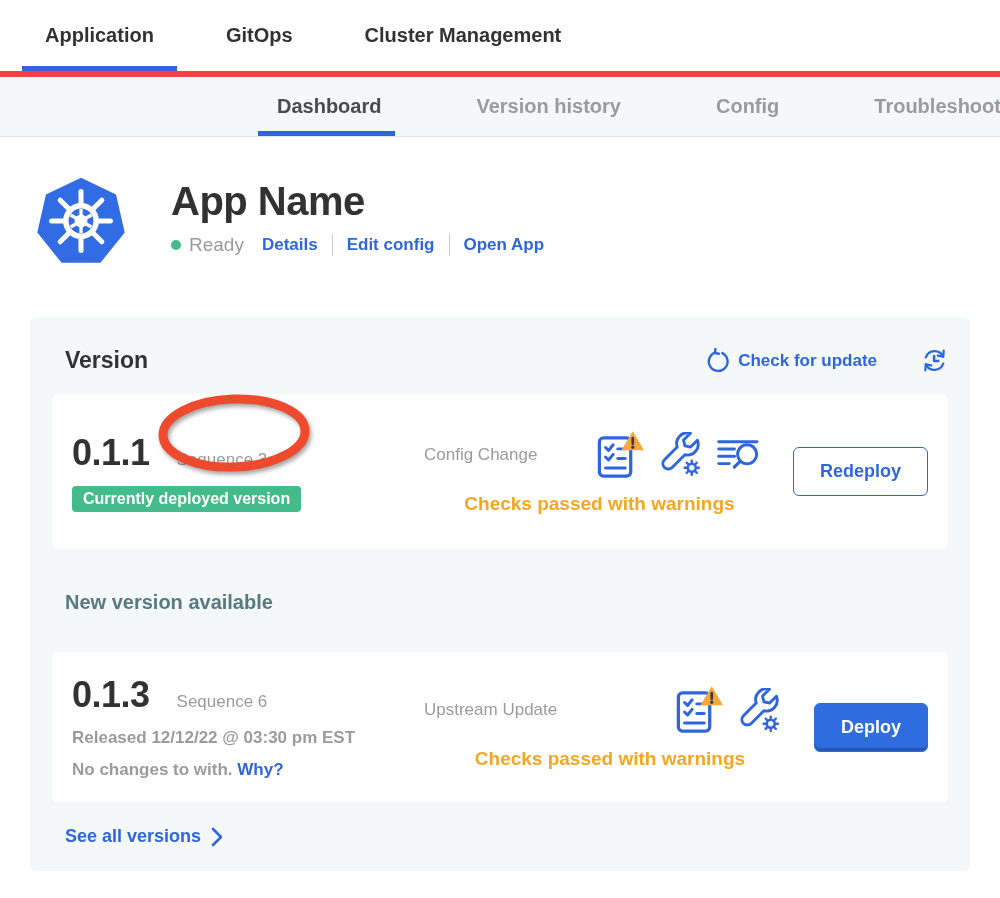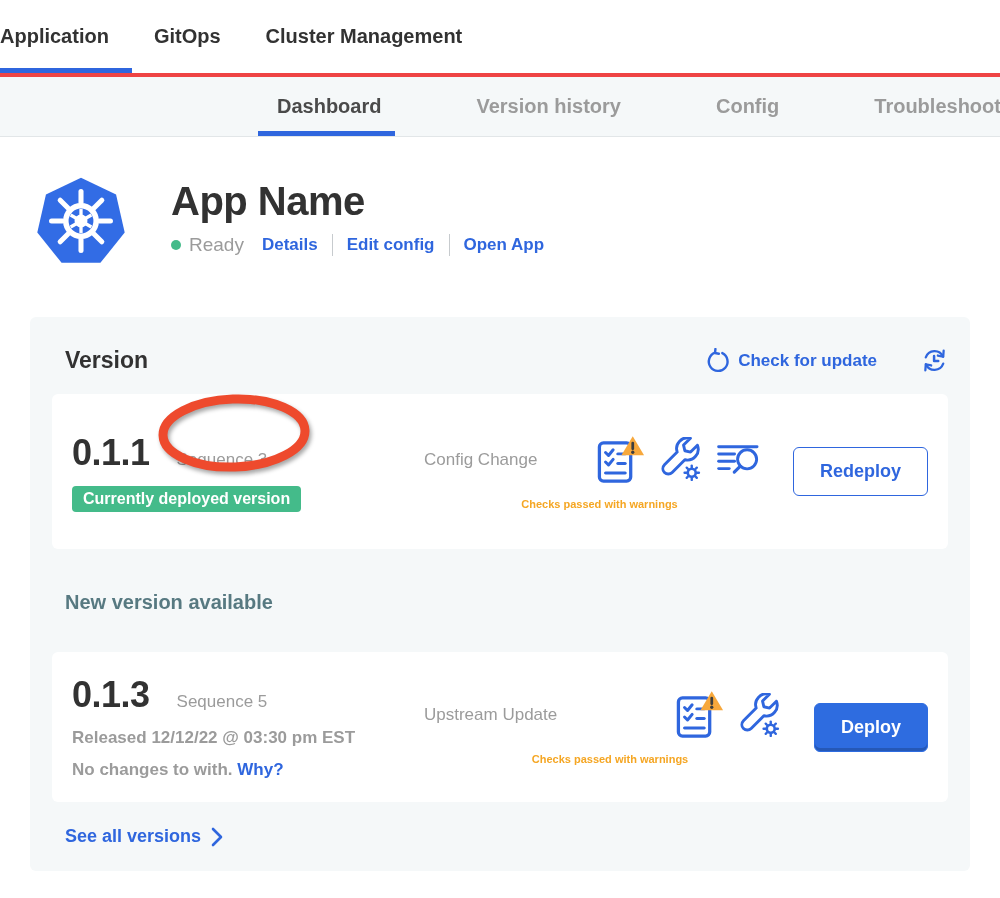--- a/index.html
+++ b/index.html
@@ -1,21 +1,21 @@
 <!DOCTYPE html>
 <html><head>
 <meta charset="utf-8">
 <style>
   * { margin:0; padding:0; box-sizing:border-box; }
   html,body { width:1000px; height:898px; background:#fff; overflow:hidden;
     font-family:"Liberation Sans","DejaVu Sans",sans-serif; color:#323232; }
 
   
   .topnav { height:77px; background:#fff; display:flex; align-items:center;
-    gap:45px; border-bottom:4px solid #ef4444; }
+    padding-left:45px; gap:72px; border-bottom:6px solid #ef4444; }
   .top-tab { position:relative; height:100%; display:flex; align-items:center;
     font-size:20px; font-weight:700; color:#323232; cursor:pointer; }
   .top-tab.active::after { content:""; position:absolute; left:-23px; right:-23px;
     bottom:0; height:5px; background:#2f66de; }
 
   
   .subnav { height:60px; background:#f5f8f9; display:flex; align-items:center;
     padding-left:277px; gap:95px; border-bottom:1px solid #e2e6e8; }
   .sub-tab { position:relative; height:100%; display:flex; align-items:center;
     font-size:20px; font-weight:600; color:#9b9b9b; cursor:pointer; white-space:nowrap; }
@@ -52,21 +52,21 @@
   .badge { display:inline-block; align-self:flex-start; background:#44bb8a; color:#fff;
     font-size:16px; font-weight:700; padding:4px 11px; border-radius:4px; margin-top:12px; }
   .meta { font-size:17px; font-weight:600; color:#9b9b9b; margin-top:12px; }
   .meta .why { color:#2f66de; font-weight:700; cursor:pointer; }
 
   .vbox-mid { flex:1; display:flex; flex-direction:column; justify-content:center; }
   .mid-row { display:flex; align-items:center; justify-content:space-between; padding-right:14px; }
   .source-label { font-size:17px; font-weight:400; color:#9b9b9b; }
   .icon-row { display:flex; align-items:center; gap:13px; }
   .icon-btn { background:none; border:none; padding:0; cursor:pointer; line-height:0; }
-  .checks { text-align:center; font-size:11px; font-weight:700; color:#f5a623; margin-top:12px; }
+  .checks { text-align:center; font-size:19px; font-weight:700; color:#f5a623; margin-top:12px; }
 
   .vbox-btn { align-self:center; margin-left:18px; }
   .btn { font-family:inherit; font-size:18px; font-weight:700; border-radius:6px;
     padding:13px 26px; cursor:pointer; }
   .btn-outline { background:#fff; color:#2f66de; border:1.5px solid #2f66de; }
   .btn-solid { background:#2e6ce0; color:#fff; border:1.5px solid #2e6ce0;
     box-shadow:inset 0 -3px 0 rgba(0,0,0,0.18); }
 
   .section-sub { font-size:20px; font-weight:700; color:#577981; margin:42px 0 0 13px; }
   .vbox.second { margin-top:38px; min-height:150px; }
@@ -230,21 +230,21 @@
       <ellipse cx="78" cy="41" rx="71" ry="34" fill="none" stroke="#ee4a2d" stroke-width="9" transform="rotate(-2 78 41)"></ellipse>
     </svg>
   </div>
 
   <h3 class="section-sub">New version available</h3>
 
   <div class="vbox second">
     <div class="vbox-left">
       <div class="vrow">
         <span class="vnum">0.1.3</span>
-        <span class="vseq">Sequence 5</span>
+        <span class="vseq">Sequence 6</span>
       </div>
       <div class="meta">Released 12/12/22 @ 03:30 pm EST</div>
       <div class="meta">
         <span>No changes to with.</span>
         <span class="why">Why?</span>
       </div>
     </div>
     <div class="vbox-mid">
       <div class="mid-row">
         <span class="source-label">Upstream Update</span>

